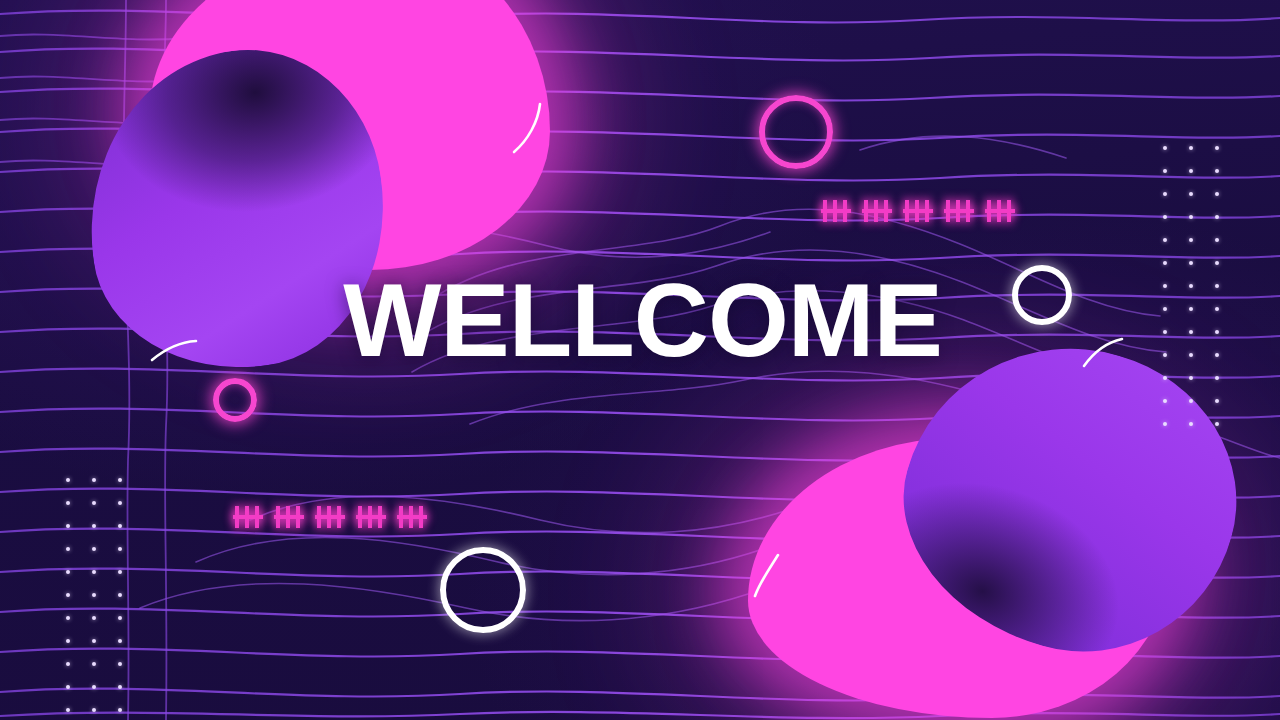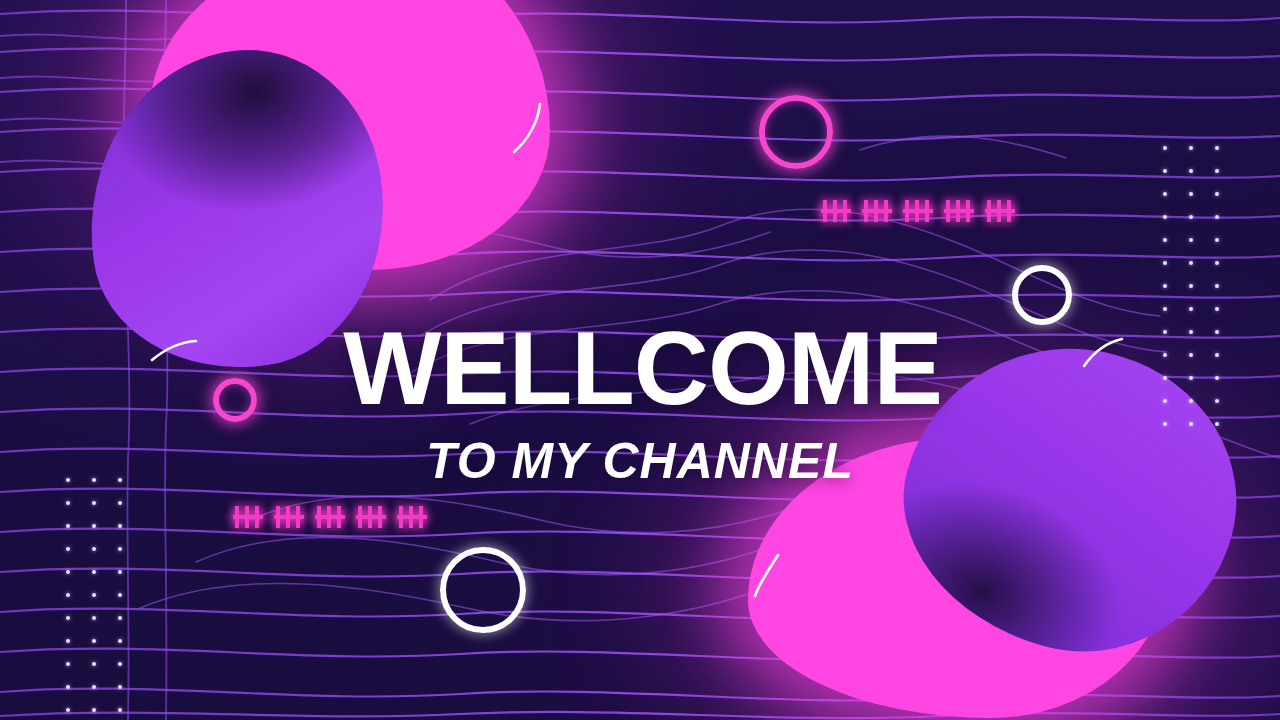--- a/index.html
+++ b/index.html
@@ -142,21 +142,20 @@
   }
 
   
   .headline-wrap {
     position: absolute;
     left: 0;
     top: 268px;
     width: 1280px;
     text-align: center;
     pointer-events: none;
-    margin-top: 48px;
   }
   .headline {
     margin: 0;
     font-family: "Liberation Sans", sans-serif;
     font-weight: 700;
     font-size: 104px;
     line-height: 1;
     letter-spacing: -1px;
     color: #ffffff;
     text-shadow: 0 2px 18px rgba(18,8,44,.55);
@@ -405,16 +404,15 @@
   <svg class="arc" style="left:1082px; top:336px; width:44px; height:34px;" viewBox="0 0 44 34" aria-hidden="true">
     <path d="M2,30 C12,16 26,6 40,3" fill="none" stroke="#ffffff" stroke-width="2.6" stroke-linecap="round"></path>
   </svg>
 
   <svg class="arc" style="left:750px; top:552px; width:34px; height:48px;" viewBox="0 0 34 48" aria-hidden="true">
     <path d="M28,3 C20,16 10,30 5,44" fill="none" stroke="#ffffff" stroke-width="2.6" stroke-linecap="round"></path>
   </svg>
 
   <div class="headline-wrap">
     <h1 class="headline">WELLCOME</h1>
-    <h2 class="subhead">TO MY CHANNEL</h2>
   </div>
 
 </div>
 
 </body></html>

